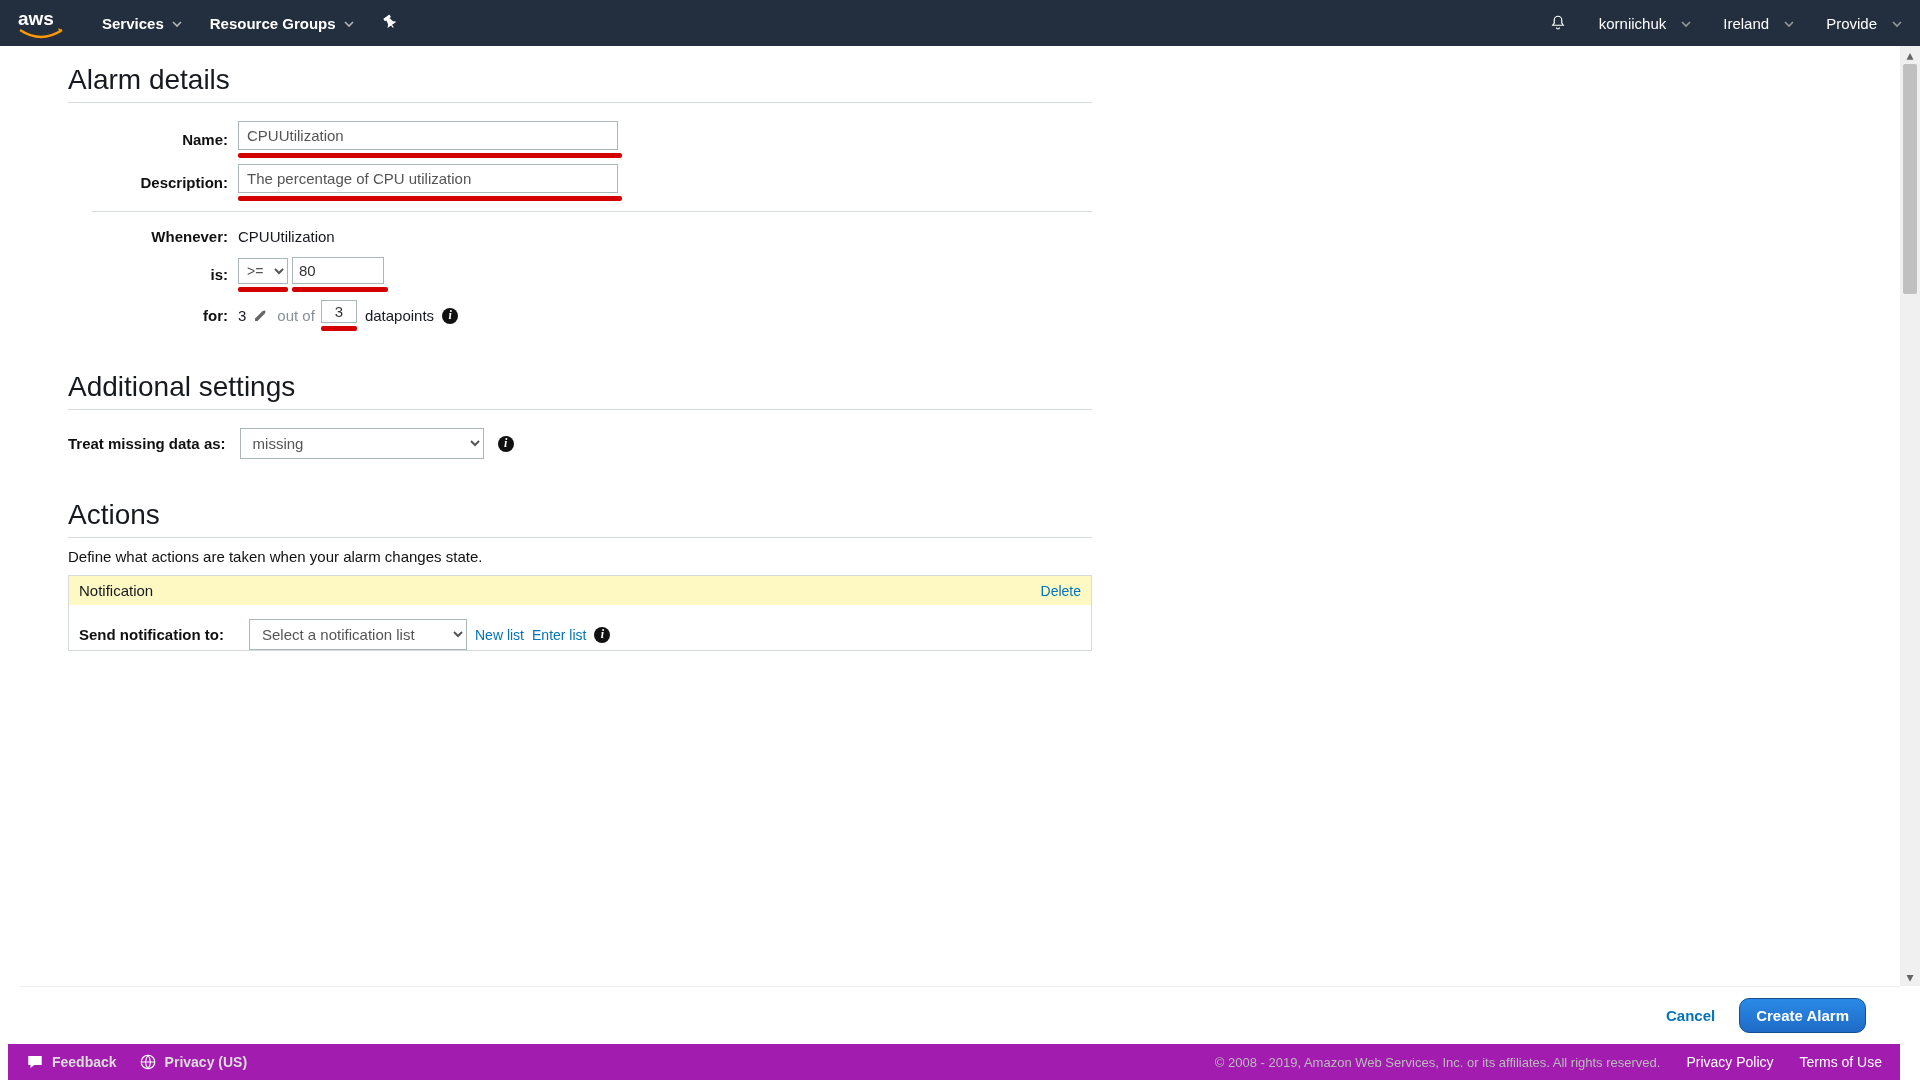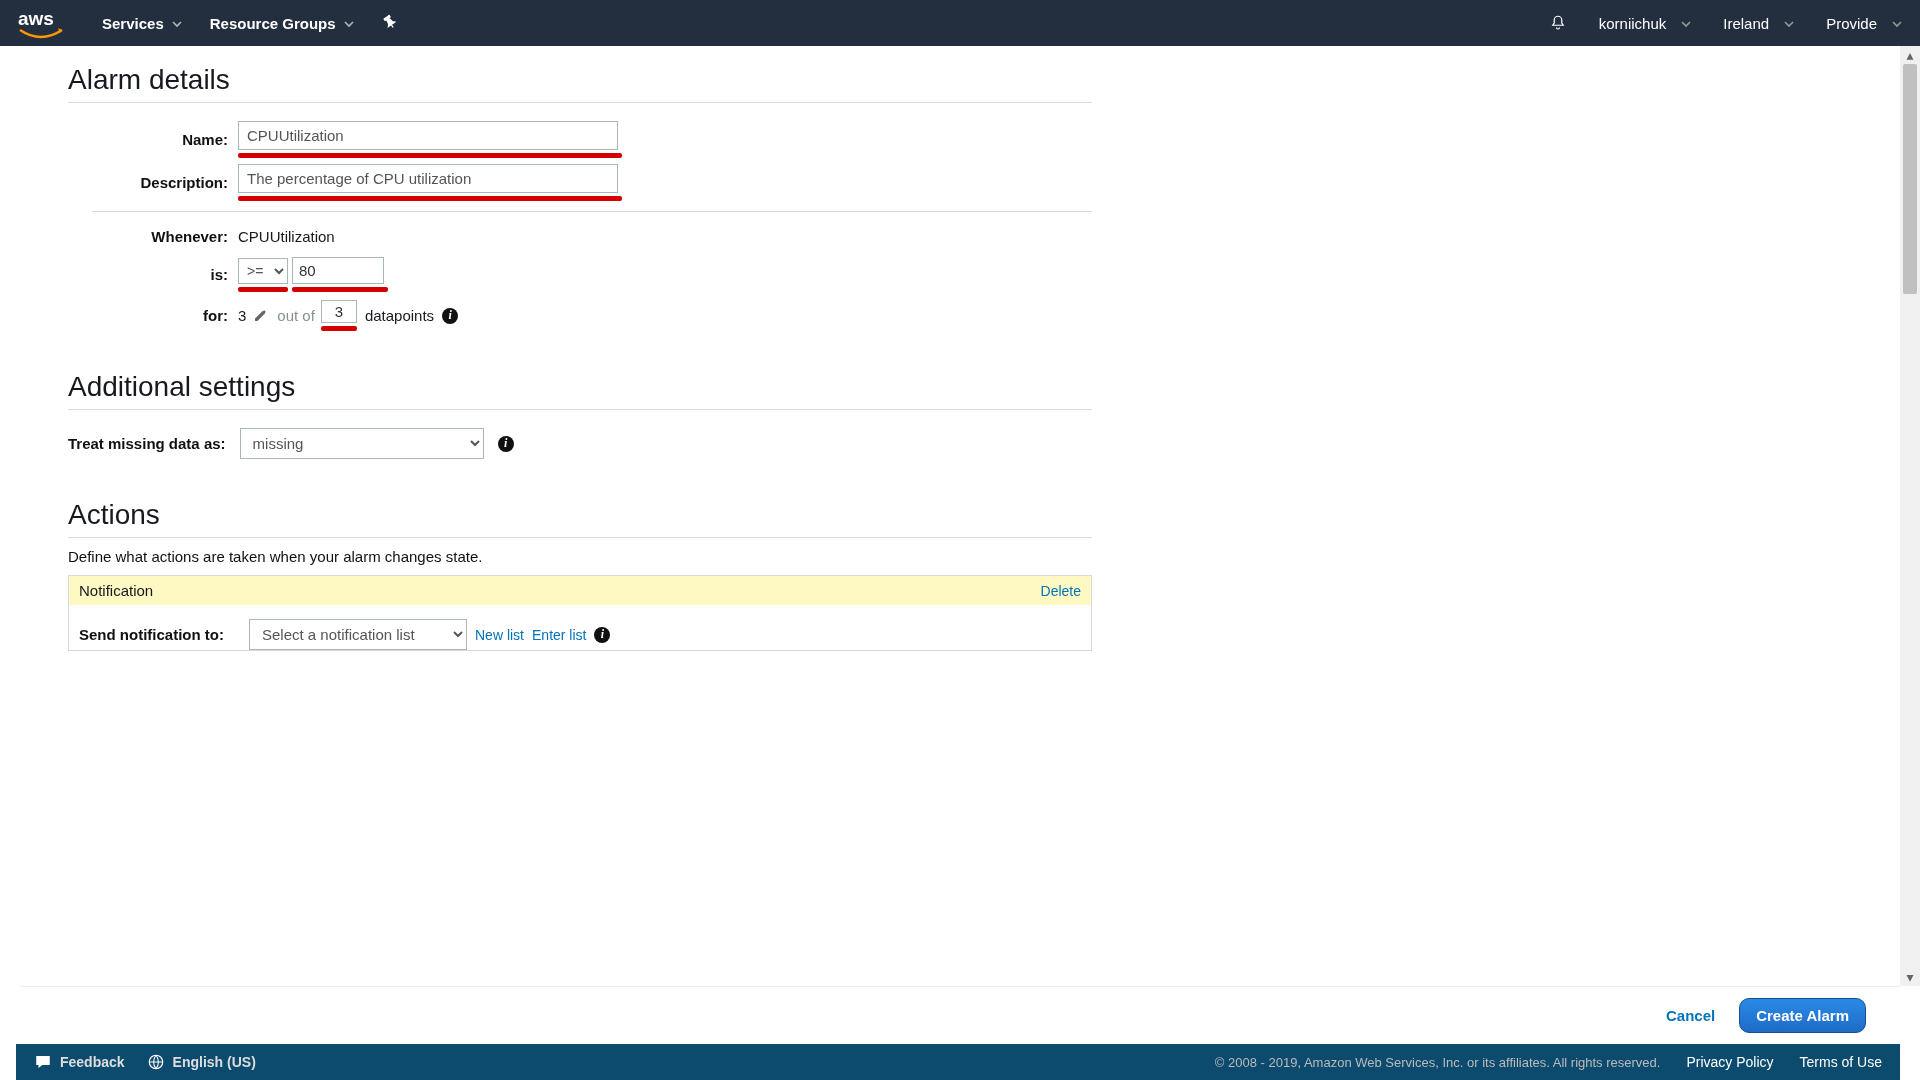--- a/index.html
+++ b/index.html
@@ -54,21 +54,21 @@
 .panel-body { padding: 14px 10px 0 10px; }
 .panel-body .form-row label { width: 170px; }
 .link { color:#0073bb; cursor:pointer; font-size:14px; margin-left:8px; }
 
 
 .action-bar { position:absolute; left:20px; right:20px; bottom:36px; height:58px; border-top:1px solid #eee; display:flex; align-items:center; justify-content:flex-end; padding-right: 34px; background:#fff; }
 .btn-cancel { color:#0073bb; font-weight:700; font-size:15px; cursor:pointer; margin-right: 24px; }
 .btn-primary { background:#2074d5; background: linear-gradient(#2a8ae6,#1e6bc7); color:#fff; font-weight:700; font-size:15px; padding:8px 16px; border:1px solid #14508e; border-radius:10px; cursor:pointer; }
 
 
-.footer { position:absolute; left:16px; right:20px; bottom:0; height:36px; background:#0c4a6e; color:#ddd; display:flex; align-items:center; padding: 0 18px; font-size:14px; }
+.footer { position:absolute; left:8px; right:20px; bottom:0; height:36px; background:#a21caf; color:#ddd; display:flex; align-items:center; padding: 0 18px; font-size:14px; }
 .footer .fb { display:flex; align-items:center; cursor:pointer; margin-right:22px; }
 .footer .fb svg, .footer .lang svg { margin-right:8px; }
 .footer .lang { display:flex; align-items:center; cursor:pointer; font-weight:400; }
 .footer .copy { margin-left:auto; color:#bbb; font-size:13px; }
 .footer .flink { color:#fff; margin-left:26px; cursor:pointer; }
 
 .chev-svg { width:10px; height:10px; }
 </style>
 </head>
 <body>
@@ -242,18 +242,18 @@
     <svg width="18" height="18" viewBox="0 0 24 24">
         <path d="M3 4 h18 v12 h-10 l-5 4 v-4 h-3 Z" fill="#fff"></path>
       </svg>
     <span style="font-weight:700;">Feedback</span>
   </div>
   <div class="lang">
     <svg width="18" height="18" viewBox="0 0 24 24">
         <circle cx="12" cy="12" r="9" stroke="#fff" stroke-width="1.6" fill="none"></circle>
         <path d="M3 12 h18 M12 3 a14 14 0 0 1 0 18 M12 3 a14 14 0 0 0 0 18" stroke="#fff" stroke-width="1.4" fill="none"></path>
       </svg>
-    <span style="font-weight:700;">English (US)</span>
+    <span style="font-weight:700;">Privacy (US)</span>
   </div>
   <span class="copy">© 2008 - 2019, Amazon Web Services, Inc. or its affiliates. All rights reserved.</span>
   <span class="flink">Privacy Policy</span>
   <span class="flink">Terms of Use</span>
 </div>
 
 </body></html>

